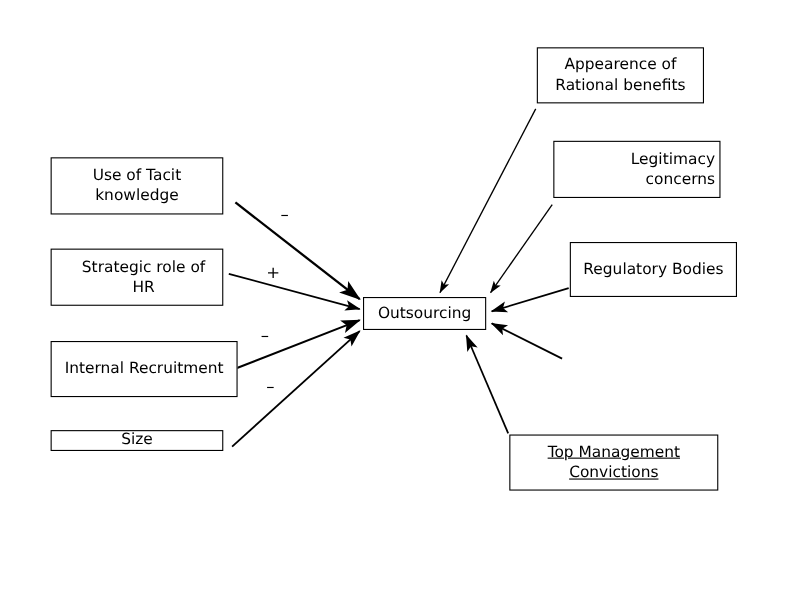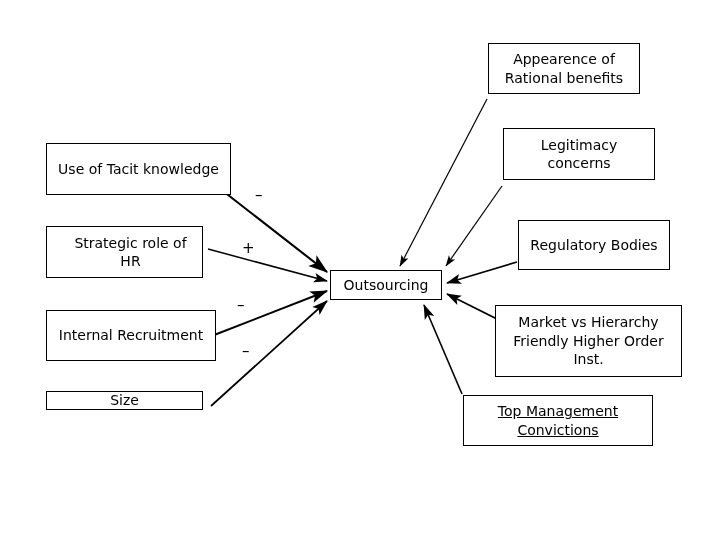--- a/index.html
+++ b/index.html
@@ -42,27 +42,27 @@
   .sign {
     position: absolute;
     color: #000000;
     font-size: 15px;
     line-height: 1;
     z-index: 4;
     user-select: none;
   }
 
   
-  #n-tacit      { left: 46px;  top: 143px; width: 185px; height: 52px; }
+  #n-tacit      { left: 46px;  top: 143px; width: 157px; height: 52px; }
   #n-strategic  { left: 46px;  top: 226px; width: 157px; height: 52px; padding-left: 16px; }
   #n-internal   { left: 46px;  top: 310px; width: 170px; height: 51px; }
   #n-size       { left: 46px;  top: 391px; width: 157px; height: 19px; }
   #n-outsourcing{ left: 330px; top: 270px; width: 112px; height: 30px; }
   #n-appearence { left: 488px; top: 43px;  width: 152px; height: 51px; }
-  #n-legitimacy { left: 503px; top: 128px; width: 152px; height: 52px; }
+  #n-legitimacy { left: 503px; top: 128px; width: 152px; height: 52px; text-align: right; }
   #n-regulatory { left: 518px; top: 220px; width: 152px; height: 50px; }
   #n-market     { left: 495px; top: 305px; width: 187px; height: 72px; }
   #n-topmgmt    { left: 463px; top: 395px; width: 190px; height: 51px; text-decoration: underline; }
 
   
   #sg-0 { left: 255px; top: 188px; }
   #sg-1 { left: 242px; top: 241px; }
   #sg-2 { left: 237px; top: 298px; }
   #sg-3 { left: 242px; top: 344px; }
 </style>
@@ -109,23 +109,20 @@
 
   <div class="node" id="n-appearence">
     <span>Appearence of Rational benefits</span>
   </div>
   <div class="node" id="n-legitimacy">
     <span>Legitimacy concerns</span>
   </div>
   <div class="node" id="n-regulatory">
     <span>Regulatory Bodies</span>
   </div>
-  <div class="node" id="n-market">
-    <span>Market vs Hierarchy Friendly Higher Order Inst.</span>
-  </div>
   <div class="node" id="n-topmgmt">
     <span>Top Management Convictions</span>
   </div>
 
   <div class="sign" id="sg-0">–</div>
   <div class="sign" id="sg-1">+</div>
   <div class="sign" id="sg-2">–</div>
   <div class="sign" id="sg-3">–</div>
 
 </div>

